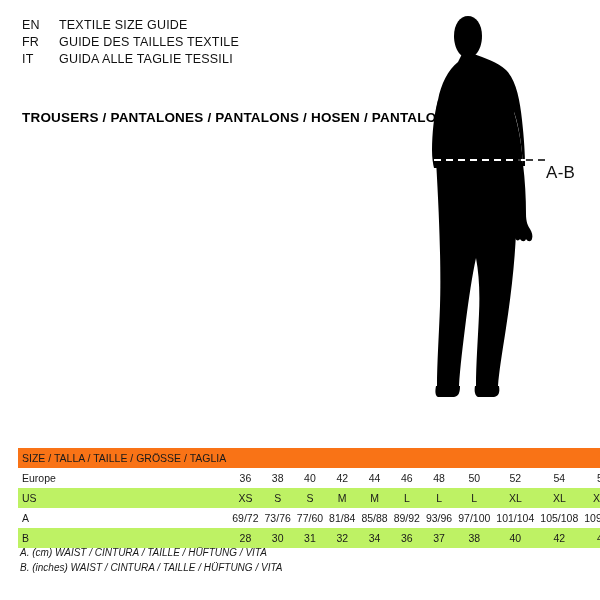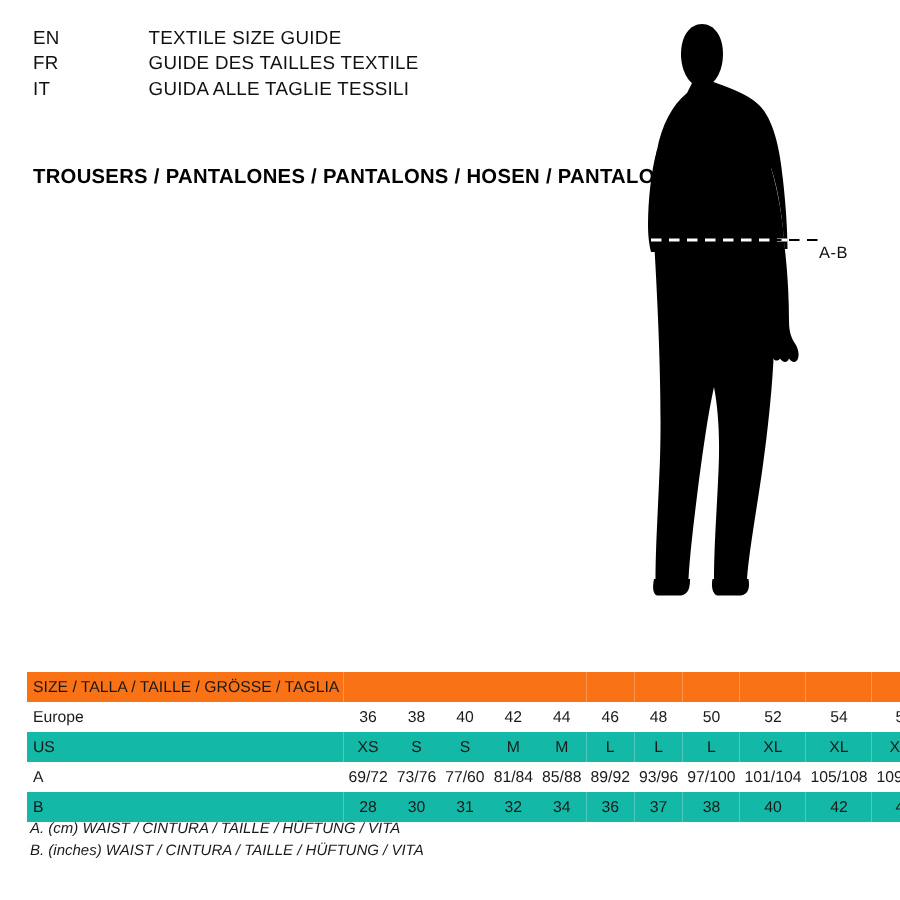--- a/index.html
+++ b/index.html
@@ -36,21 +36,20 @@
     font-size: 12.5px;
     letter-spacing: 0.2px;
   }
   .lang-code {
     width: 37px;
     flex: 0 0 37px;
     color: #111;
   }
   .lang-text {
     color: #111;
-    margin-left: 40px;
   }
 
   .trousers-title {
     position: absolute;
     left: 22px;
     top: 110px;
     font-size: 13.5px;
     font-weight: bold;
     letter-spacing: 0.2px;
     color: #000;
@@ -64,21 +63,21 @@
     width: 210px;
     height: 400px;
   }
   .figure-svg {
     display: block;
   }
   .ab-label {
     position: absolute;
     left: 166px;
     top: 155px;
-    font-size: 11px;
+    font-size: 17px;
     color: #111;
     letter-spacing: 0.3px;
   }
 
   
   .man-title {
     position: absolute;
     left: 20px;
     top: 425px;
     font-size: 11.5px;
@@ -103,21 +102,21 @@
     padding: 2px 3px 2px 3px;
     height: 16px;
     vertical-align: middle;
     white-space: nowrap;
   }
   table.size-table tr.header-row td {
     background: #f97316;
     font-weight: normal;
   }
   table.size-table tr.shade td {
-    background: #14b8a6;
+    background: #bef264;
   }
   table.size-table td.label-col {
     width: 86px;
     padding-left: 4px;
   }
   table.size-table td.val {
     width: 53px;
     text-align: center;
   }
 

